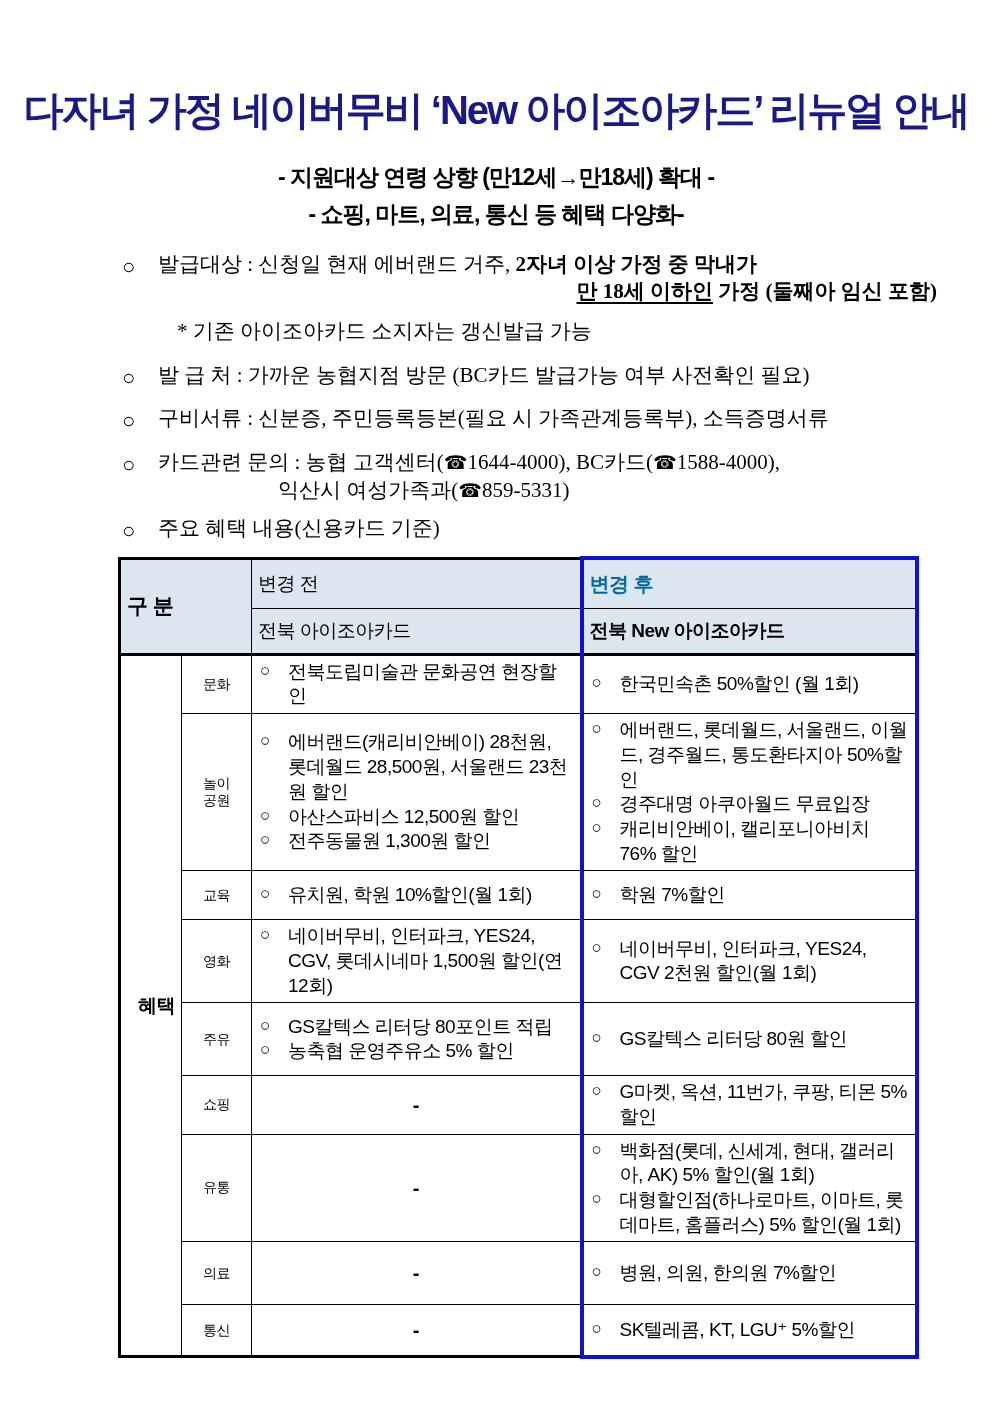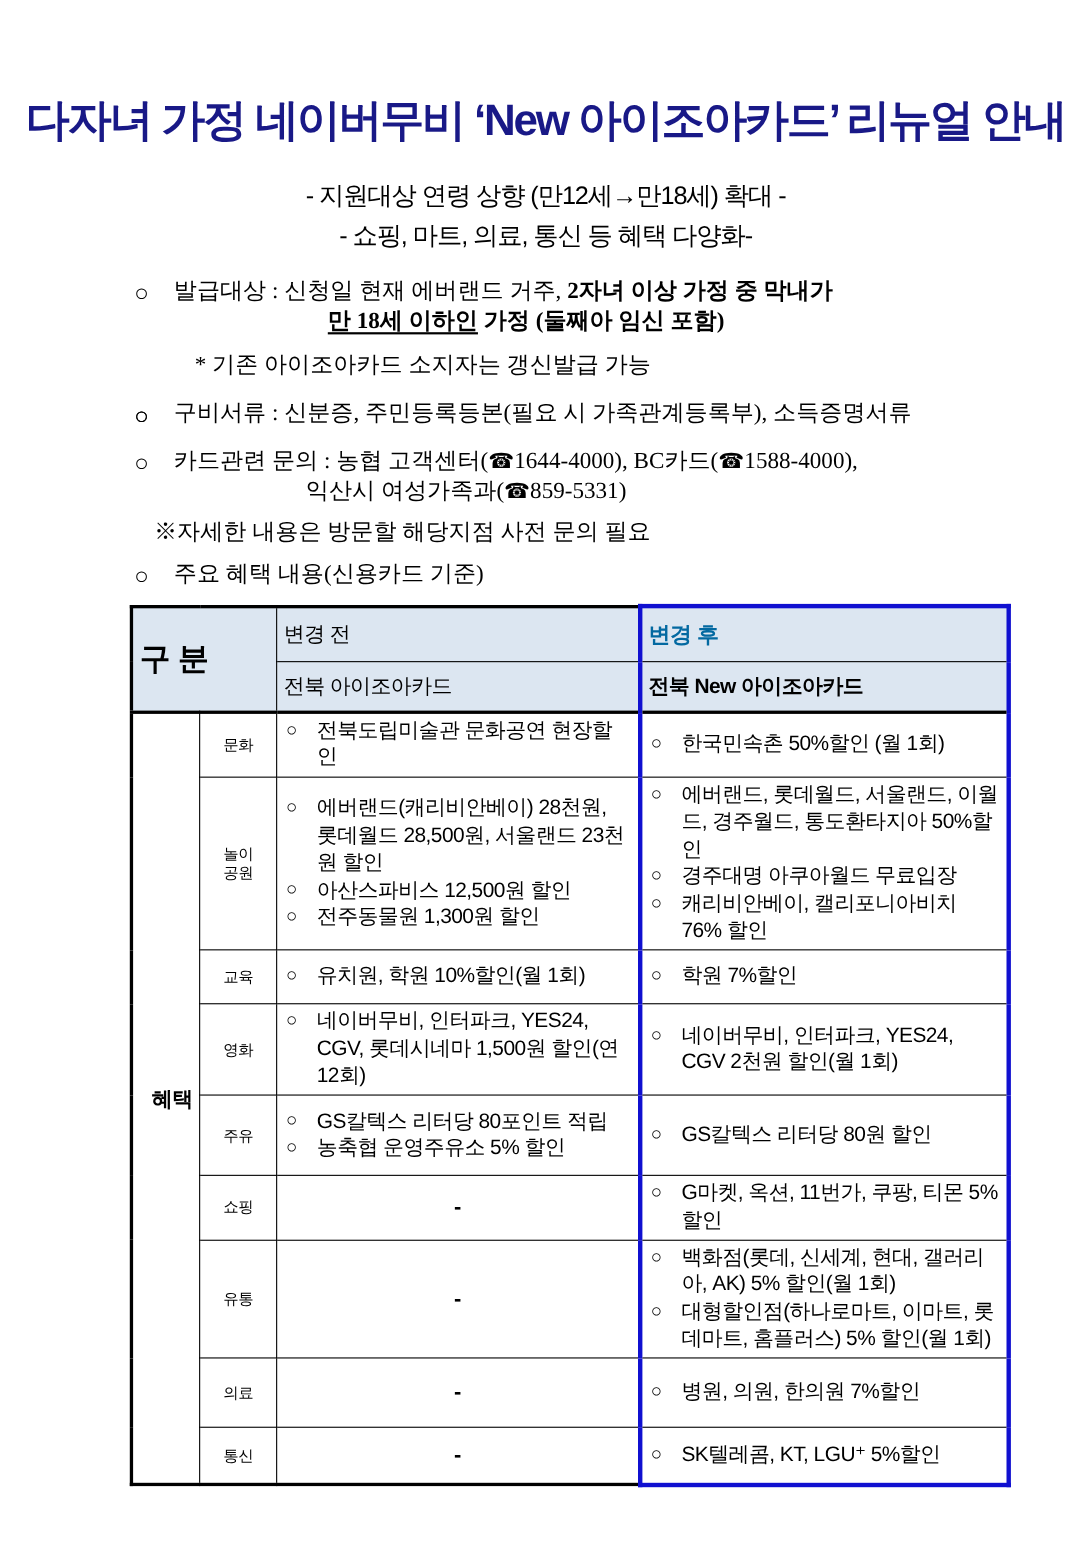--- a/index.html
+++ b/index.html
@@ -11,47 +11,47 @@
   .page{padding-top:85px;}
   .doc-title{
     text-align:center;
     font-family:"Liberation Sans","DejaVu Sans",sans-serif;
     font-weight:bold;font-size:40px;letter-spacing:-2px;
     color:#191987;line-height:1.25;
   }
   .subtitle{
     text-align:center;
     font-family:"Liberation Sans","DejaVu Sans",sans-serif;
-    font-weight:normal;font-size:23px;letter-spacing:-1px;line-height:1.25;
+    font-weight:bold;font-size:23px;letter-spacing:-1px;line-height:1.25;
   }
   .subtitle.first{margin-top:28px;}
   .subtitle.second{margin-top:8px;}
   .content{margin-left:122px;margin-right:55px;font-size:21px;line-height:1.32;}
   .bullet{position:relative;padding-left:36px;margin-top:16px;}
   .bullet .mark{
     position:absolute;left:0;top:1px;font-size:22px;
     font-family:"Liberation Serif","DejaVu Serif",serif;
   }
-  .bullet-line2{margin-left:140px;}
+  .bullet-line2{margin-left:140px;text-align:right;}
   .b-bold{font-weight:bold;}
   .b-underline{font-weight:bold;text-decoration:underline;text-underline-offset:4px;}
   .note-ast{margin-top:12px;margin-left:55px;}
   .contact-line2{margin-left:120px;}
   .note-ref{margin-top:9px;margin-left:18px;}
   .phone{font-family:"DejaVu Sans","Liberation Sans",sans-serif;font-size:19px;}
   .tbl-wrap{margin-top:14px;margin-left:118px;}
   table{border-collapse:collapse;table-layout:fixed;width:797px;border:3px solid #000;}
   td{
     border:1px solid #000;
     font-family:"Liberation Sans","DejaVu Sans",sans-serif;
     font-size:19px;letter-spacing:-0.5px;
     padding:4px 6px;vertical-align:middle;
   }
   td.hdr{background:#DCE6F1;text-align:left;}
-  td.hdr-group{font-weight:bold;font-size:28px;}
+  td.hdr-group{font-weight:bold;font-size:21px;}
   td.hdr-after-title{color:#0369a1;font-weight:bold;font-size:20px;}
   td.hdr-after-card{font-weight:bold;}
   .hdr-bottom{border-bottom:3px solid #000 !important;}
   td.after-col{border-left:4px solid #1010D0;border-right:4px solid #1010D0;}
   td.after-top{border-top:4px solid #1010D0;}
   td.after-end{border-bottom:4px solid #1010D0;}
   td.group-label{font-weight:bold;font-size:19px;text-align:right;}
   td.cat{font-size:14px;text-align:center;white-space:pre-line;line-height:1.25;}
   .item{position:relative;padding-left:30px;line-height:1.3;}
   .item .circ{position:absolute;left:2px;top:0;font-size:17px;}
@@ -73,36 +73,36 @@
       <span>발급대상 : 신청일 현재 에버랜드 거주, </span><span class="b-bold">2자녀 이상 가정 중 막내가</span>
       <div class="bullet-line2">
         <span class="b-underline">만 18세 이하인</span><span class="b-bold"> 가정 (둘째아 임신 포함)</span>
       </div>
     </div>
 
     <div class="note-ast">* 기존 아이조아카드 소지자는 갱신발급 가능</div>
 
     <div class="bullet">
       <span class="mark">○</span>
+      <span>발 급 처 : 가까운 농협지점 방문 (BC카드 발급가능 여부 사전확인 필요)</span>
     </div>
 
     <div class="bullet">
       <span class="mark">○</span>
       <span>구비서류 : 신분증, 주민등록등본(필요 시 가족관계등록부), 소득증명서류</span>
     </div>
 
     <div class="bullet">
       <span class="mark">○</span>
       <span>카드관련 문의 : 농협 고객센터(</span><span class="phone">☎</span><span>1644-4000),  BC카드(</span><span class="phone">☎</span><span>1588-4000),</span>
       <div class="contact-line2">
         <span>익산시 여성가족과(</span><span class="phone">☎</span><span>859-5331)</span>
       </div>
     </div>
 
-    <div class="note-ref">※자세한 내용은 방문할 해당지점 사전 문의 필요</div>
 
     <div class="bullet" style="margin-top:10px;">
       <span class="mark">○</span>
       <span>주요 혜택 내용(신용카드 기준)</span>
     </div>
 
   </div>
 
   <div class="tbl-wrap">
     <table>

